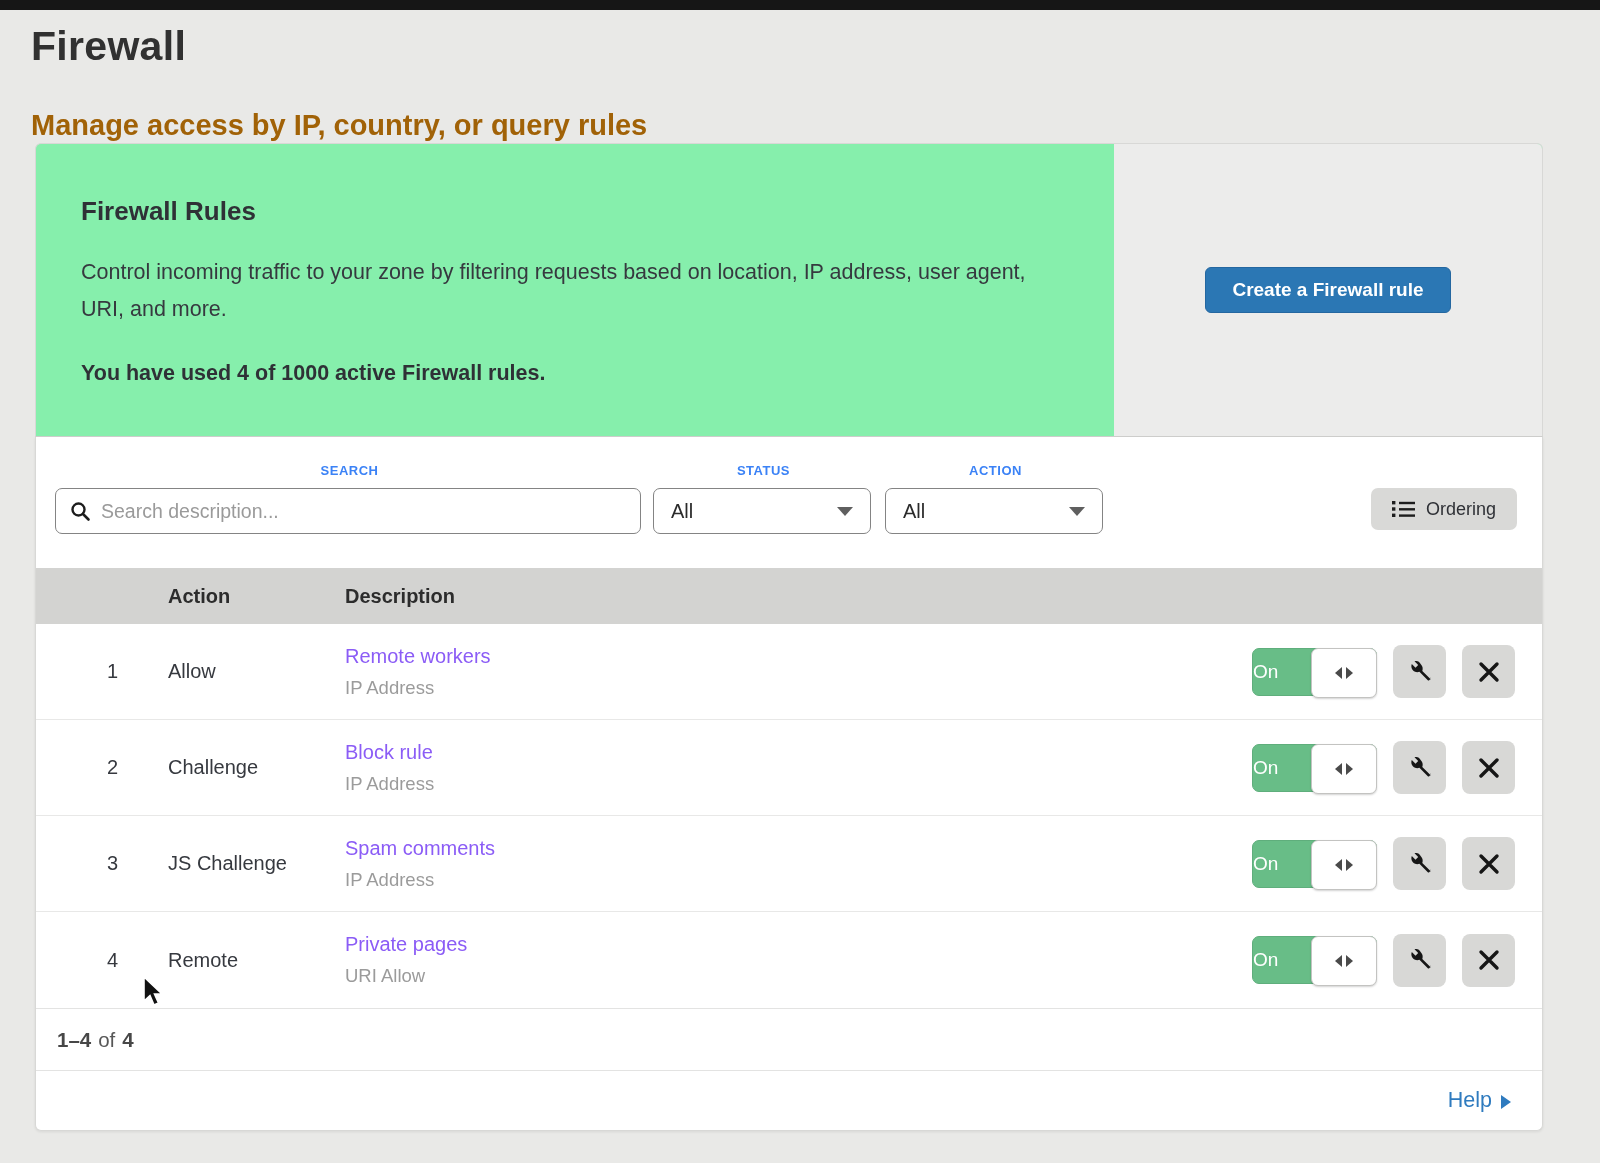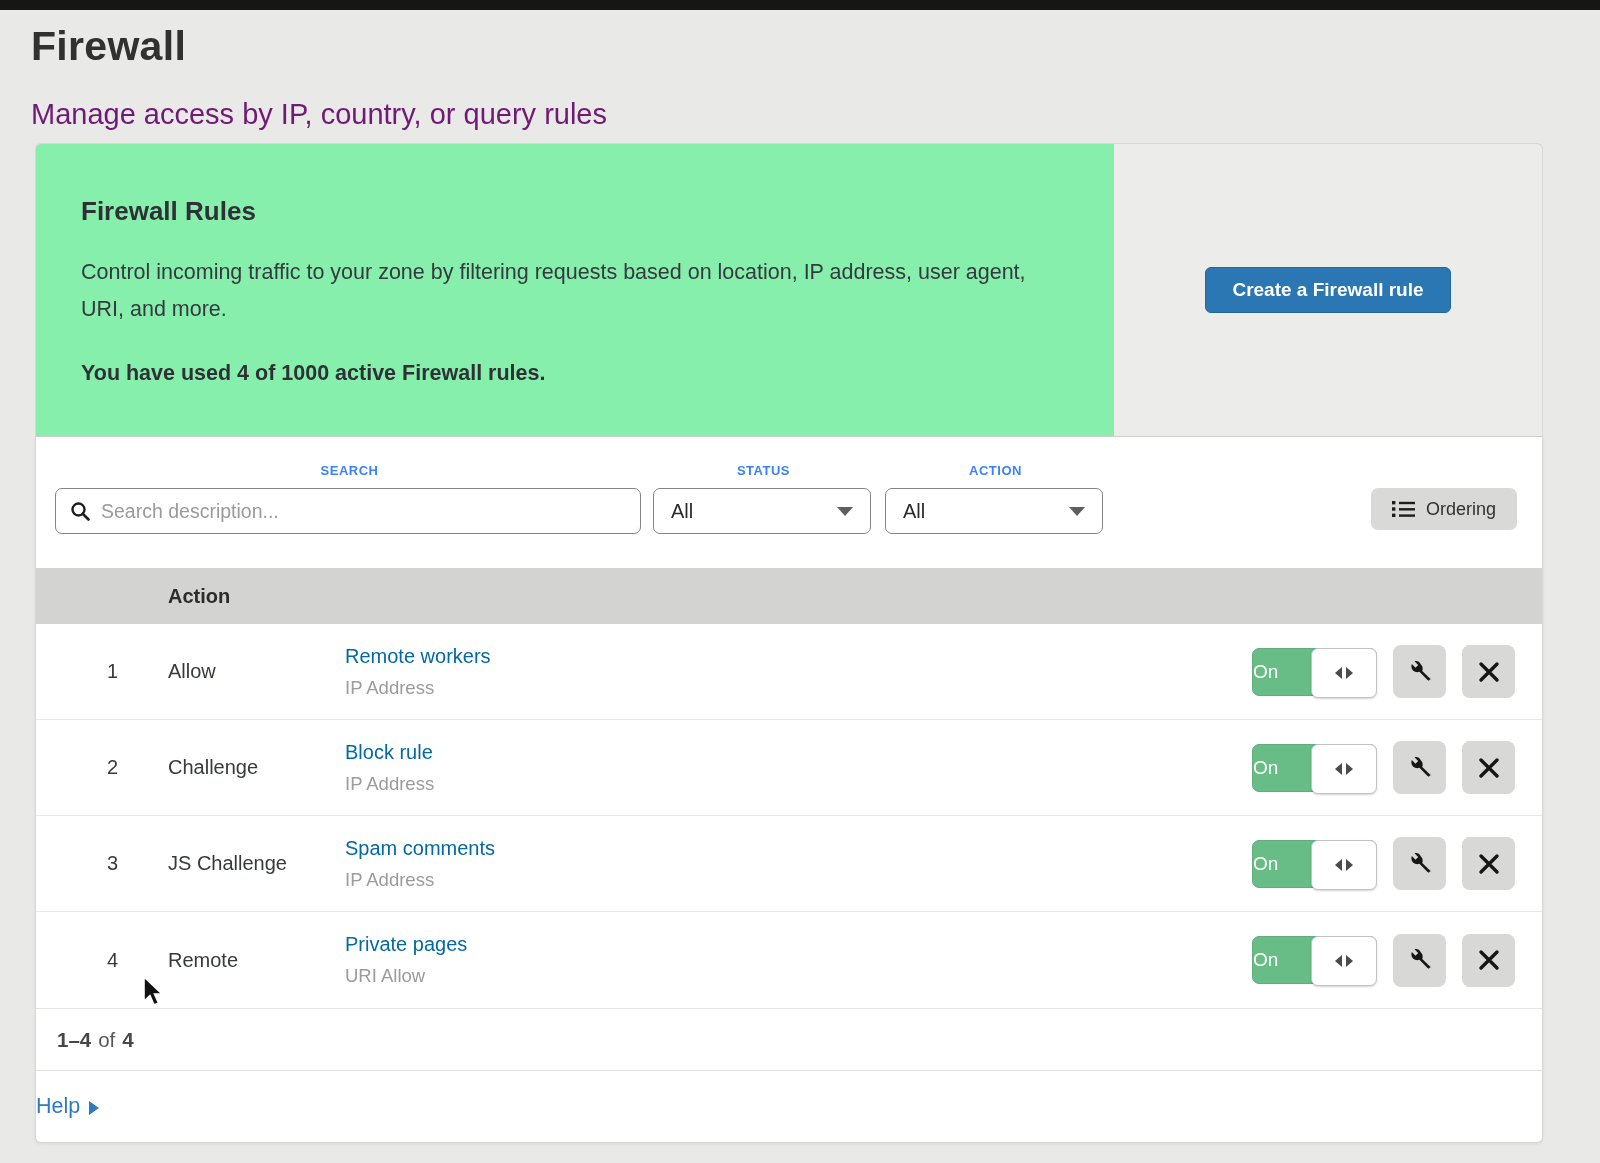--- a/index.html
+++ b/index.html
@@ -7,21 +7,21 @@
   body {
     font-family:"Liberation Sans","DejaVu Sans",sans-serif;
     background:#e9e9e7;
     position:relative;
     overflow:hidden;
     color:#36393f;
   }
   .top-strip { height:10px; background:#161616; width:100%; }
   .page-header { padding:13px 0 0 31px; }
   .page-title { font-size:41px; font-weight:700; color:#313131; letter-spacing:.3px; }
-  .page-subtitle { font-size:29px; font-weight:400; color:#701a75; margin-top:28px; }
+  .page-subtitle { font-size:29px; font-weight:700; color:#a16207; margin-top:39px; }
 
   .card-stack { position:absolute; left:35px; top:143px; width:1508px; }
 
   
   .overview-card {
     display:flex; height:294px; background:#86efac;
     border:1px solid #d8d8d6; border-bottom:1px solid #cfcfcd;
     border-radius:6px 6px 0 0; overflow:hidden;
   }
   .overview-left { flex:1; padding:52px 40px 0 45px; }
@@ -76,21 +76,21 @@
     height:56px; background:#d3d3d1; align-items:center;
     font-size:20px; font-weight:700; color:#2c2c2c;
   }
   .rule-row {
     display:grid; grid-template-columns:132px 177px 1fr 290px;
     height:96px; align-items:center; border-bottom:1px solid #e8e8e7;
   }
   .rule-row:last-of-type { border-bottom:none; }
   .cell-num { padding-left:71px; font-size:20px; color:#36393f; }
   .cell-action { font-size:20px; color:#36393f; }
-  .desc-title { font-size:20px; color:#0369a1; }
+  .desc-title { font-size:20px; color:#8b5cf6; }
   .desc-sub { font-size:18.5px; color:#9b9b9b; margin-top:9px; }
   .cell-controls { display:flex; align-items:center; }
 
   .toggle {
     position:relative; width:125px; height:48px; border-radius:7px;
     background:#68bd87; border:1px solid #5fae7c; cursor:pointer; flex:0 0 auto;
   }
   .toggle-on {
     width:58px; color:#fff; font-size:19px; line-height:46px;
   }
@@ -108,22 +108,22 @@
     border:none; border-radius:8px; display:flex; align-items:center;
     justify-content:center; cursor:pointer; flex:0 0 auto;
   }
 
   .pagination-row {
     height:62px; border-top:1px solid #e3e3e2; display:flex; align-items:center;
     padding-left:21px; font-size:20.5px; color:#575757; gap:7px;
   }
   .pagination-row .b { font-weight:700; color:#474747; }
   .help-row {
-    height:72px; border-top:1px solid #e3e3e2; display:flex;
-    align-items:center; justify-content:flex-start; padding-right:31px;
+    height:60px; border-top:1px solid #e3e3e2; display:flex;
+    align-items:center; justify-content:flex-end; padding-right:31px;
   }
   .help-link {
     color:#2f7bbf; font-size:21.5px; text-decoration:none;
     display:flex; align-items:center; gap:9px; cursor:pointer;
   }
   .help-arrow { width:0; height:0; border-top:7px solid transparent; border-bottom:7px solid transparent; border-left:10px solid #2f7bbf; margin-top:2px; }
 
   .mouse-cursor { position:absolute; left:141px; top:976px; z-index:50; pointer-events:none; }
 </style>
 </head>
@@ -186,20 +186,21 @@
           <rect x="0" y="13.6" width="3.4" height="3.4" fill="#1d1d1d"></rect>
           <rect x="7" y="14.4" width="16" height="2.4" fill="#1d1d1d"></rect>
         </svg>
         <span>Ordering</span>
       </button>
     </div>
 
     <div class="table-header">
       <div></div>
       <div>Action</div>
+      <div>Description</div>
       <div></div>
     </div>
 
     <div id="rules-body">
   <div class="rule-row">
     <div class="cell-num">1</div>
     <div class="cell-action">Allow</div>
     <div class="cell-desc">
       <div class="desc-title">Remote workers</div>
       <div class="desc-sub">IP Address</div>

